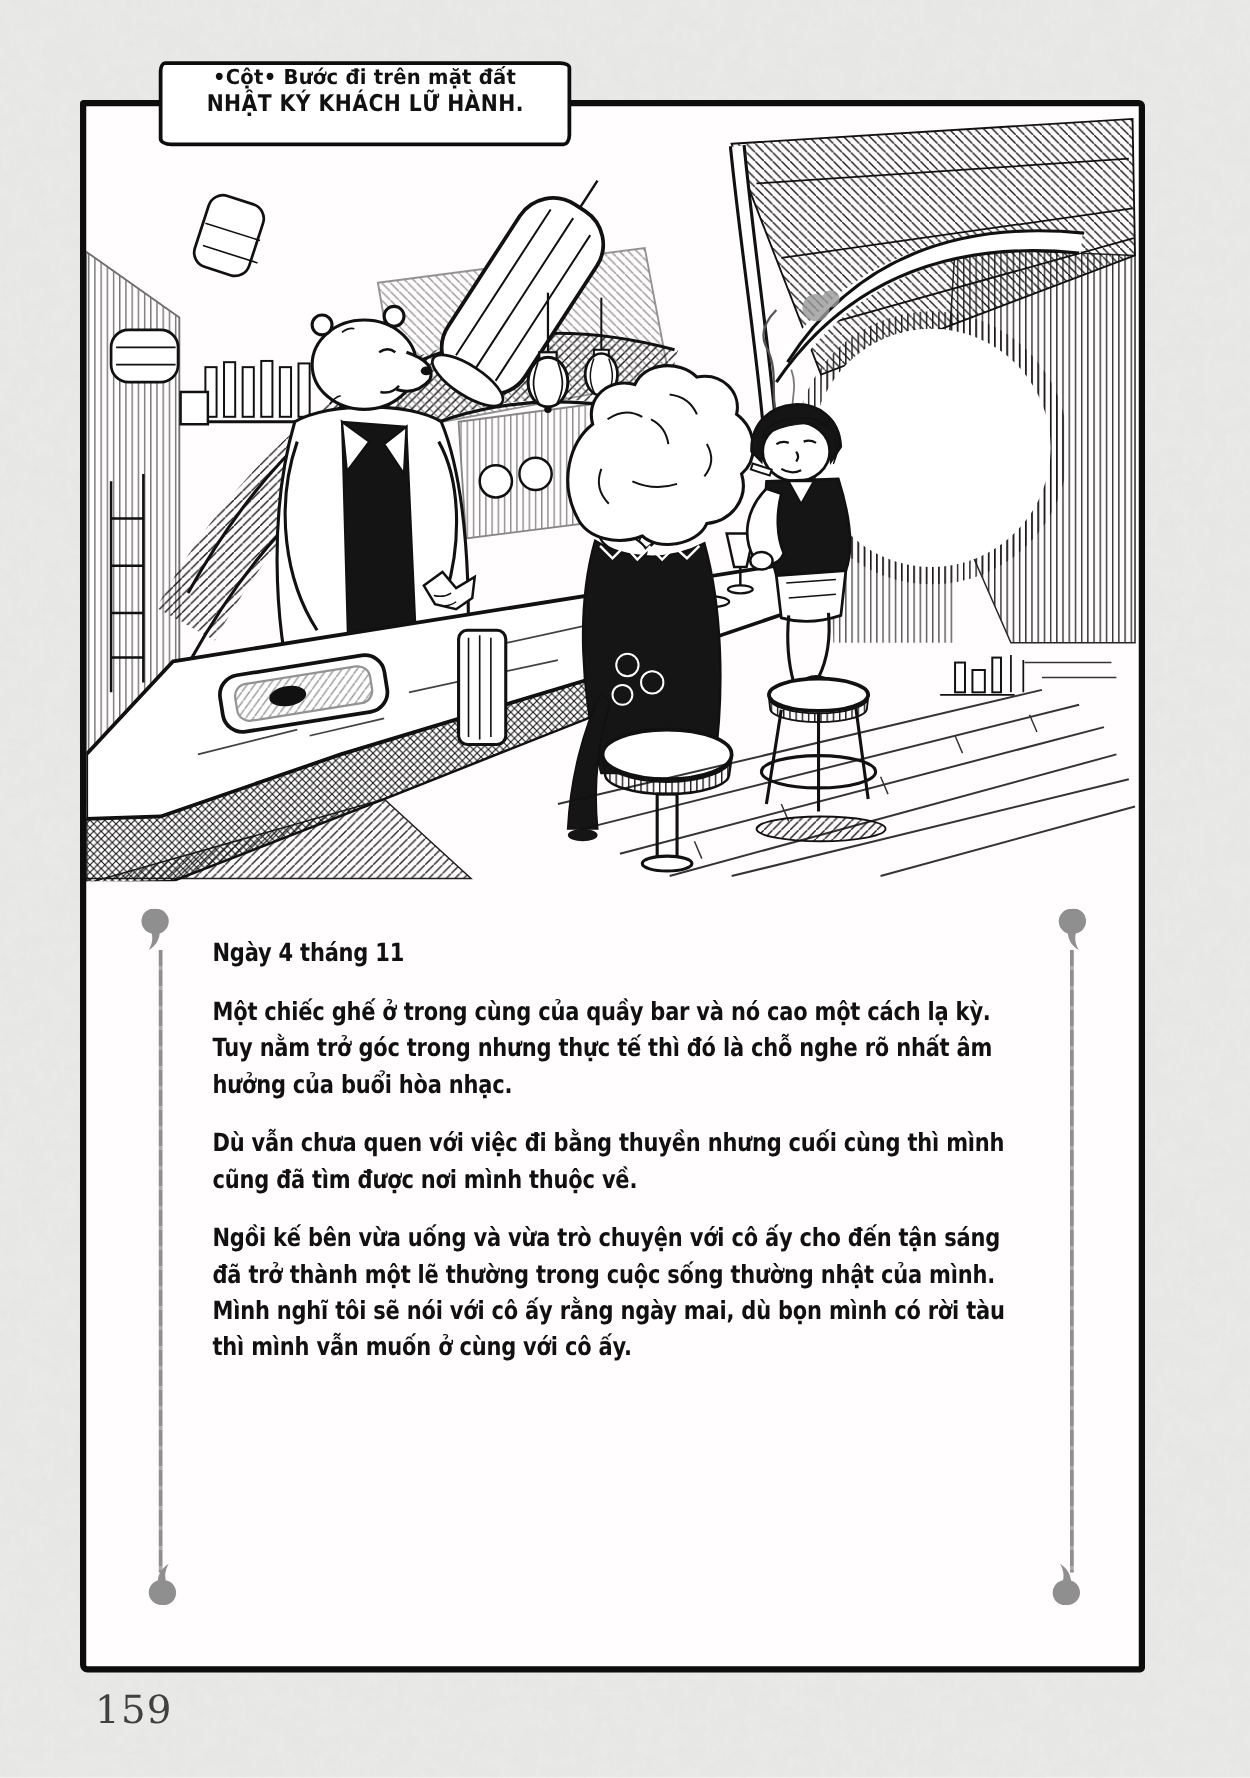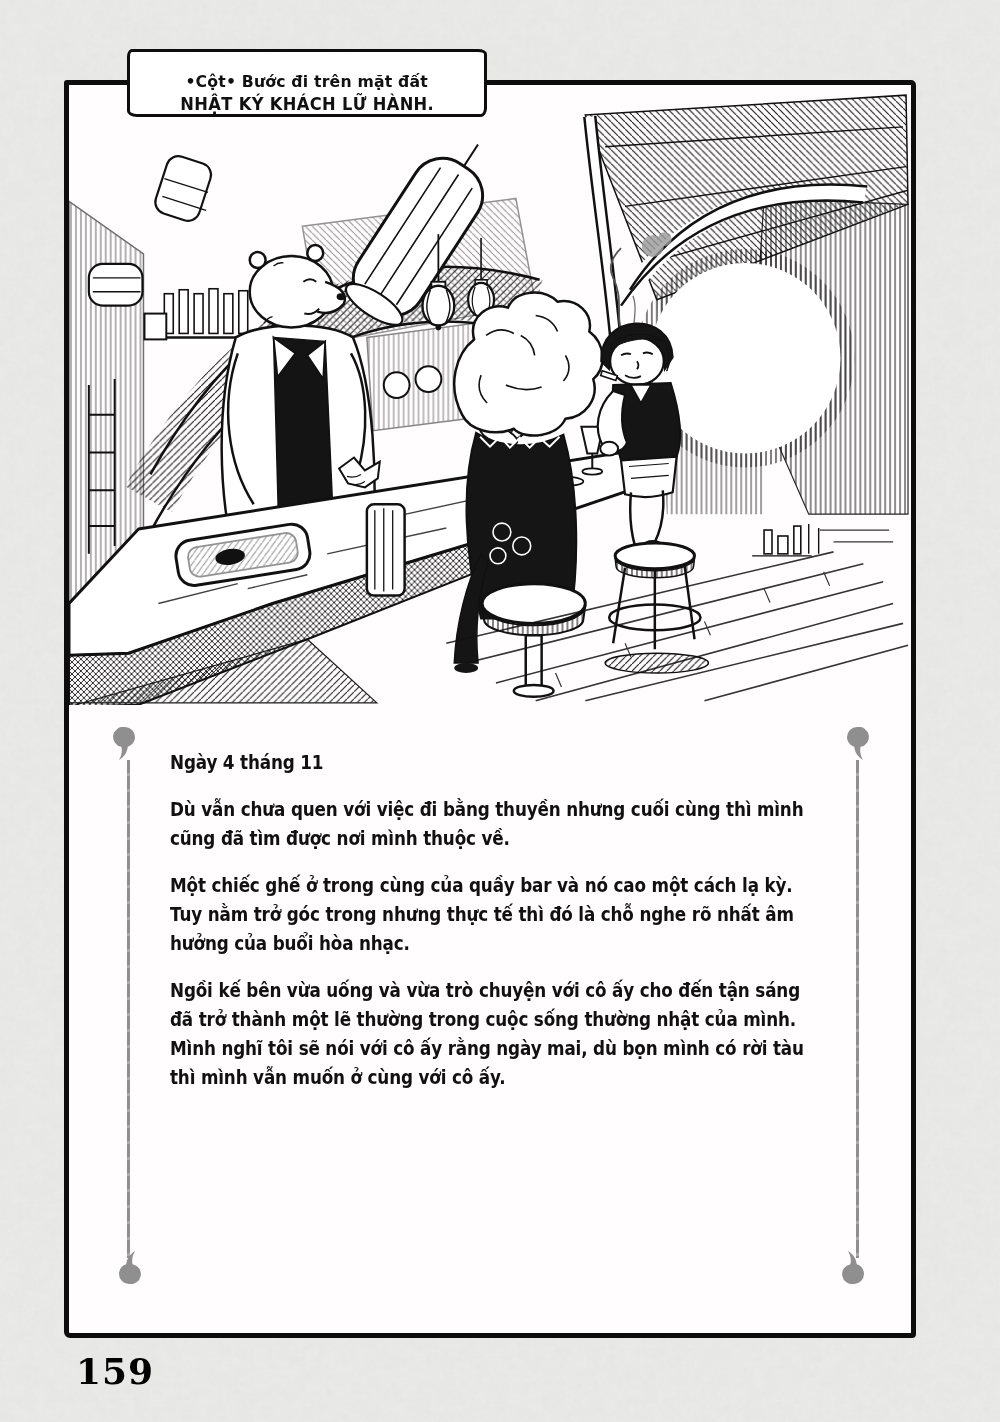--- a/index.html
+++ b/index.html
@@ -8,24 +8,24 @@
     background:#e9e9e7;
     font-family:"DejaVu Sans",sans-serif;color:#111;
   }
   .bg-texture{position:absolute;left:0;top:0;width:1000px;height:1422px;z-index:0;}
   .panel{
     position:absolute;left:64px;top:80px;width:852px;height:1258px;
     background:#fffdfd;border:5px solid #0d0d0d;box-sizing:border-box;
     border-radius:3px 5px 4px 6px;z-index:1;
   }
   .header-box{
-    position:absolute;left:127px;top:49px;width:360px;height:68px;
+    position:absolute;left:127px;top:49px;width:330px;height:68px;
     background:#ffffff;border:3.5px solid #0d0d0d;box-sizing:border-box;
     border-radius:5px 9px 6px 10px / 8px 5px 9px 6px;
-    display:flex;flex-direction:column;justify-content:flex-end;align-items:center;
+    display:flex;flex-direction:column;justify-content:flex-start;align-items:center;
     z-index:6;
   }
   .hl1{font-size:16.5px;font-weight:bold;letter-spacing:.2px;transform:scaleX(.95);white-space:nowrap;}
   .hl2{font-size:18.5px;font-weight:bold;letter-spacing:.4px;transform:scaleX(.88);white-space:nowrap;margin-top:2px;}
   .illustration{position:absolute;left:69px;top:85px;width:842px;height:620px;z-index:2;}
   .diary{position:absolute;left:170px;top:748px;width:680px;z-index:4;}
   .para{margin:0 0 18px 0;}
   .line{
     font-size:20px;line-height:29px;font-weight:bold;letter-spacing:-.2px;
     white-space:nowrap;transform:scaleX(.84);transform-origin:0 50%;
@@ -37,21 +37,21 @@
     background:repeating-linear-gradient(180deg,#8f8f8f 0 13px,#ababab 13px 16px);
   }
   .pin-line.left{left:127px;top:760px;height:498px;}
   .pin-line.right{left:856px;top:760px;height:498px;}
   .pin.tl{left:112px;top:727px;}
   .pin.tr{left:844px;top:727px;transform:scaleX(-1);}
   .pin.bl{left:116px;top:1250px;transform:rotate(180deg);}
   .pin.br{left:841px;top:1250px;transform:rotate(180deg) scaleX(-1);}
   .page-number{
     position:absolute;left:76px;top:1350px;z-index:2;
-    font-family:"DejaVu Serif",serif;font-size:36px;letter-spacing:1px;color:#000000;font-weight:bold;
+    font-family:"DejaVu Serif",serif;font-size:31px;letter-spacing:1px;color:#404040;
   }
 </style>
 </head>
 <body>
 
 <svg class="bg-texture" width="1000" height="1422">
   <defs>
     <filter id="crackle" x="0" y="0" width="100%" height="100%">
       <feTurbulence type="fractalNoise" baseFrequency="0.055" numOctaves="3" seed="7" stitchTiles="stitch"></feTurbulence>
       <feColorMatrix type="matrix" values="0 0 0 0 0.80  0 0 0 0 0.80  0 0 0 0 0.79  0 0 0 0.55 0"></feColorMatrix>
@@ -302,27 +302,27 @@
   </svg>
 <svg class="pin br" viewBox="0 0 26 34">
     <path d="M13 0a10 10 0 0 1 10 10c0 4.5-3 8.5-7.2 9.7C15 25.5 12.5 29.5 7 33c2.6-4.6 3.4-8.6 2.4-13.2A10 10 0 0 1 13 0Z"></path>
   </svg>
 
 <div class="diary">
   <div class="para">
     <div class="line">Ngày 4 tháng 11</div>
   </div>
   <div class="para">
-    <div class="line">Dù vẫn chưa quen với việc đi bằng thuyền nhưng cuối cùng thì mình</div>
-    <div class="line">cũng đã tìm được nơi mình thuộc về.</div>
-  </div>
-  <div class="para">
     <div class="line">Một chiếc ghế ở trong cùng của quầy bar và nó cao một cách lạ kỳ.</div>
     <div class="line">Tuy nằm trở góc trong nhưng thực tế thì đó là chỗ nghe rõ nhất âm</div>
     <div class="line">hưởng của buổi hòa nhạc.</div>
+  </div>
+  <div class="para">
+    <div class="line">Dù vẫn chưa quen với việc đi bằng thuyền nhưng cuối cùng thì mình</div>
+    <div class="line">cũng đã tìm được nơi mình thuộc về.</div>
   </div>
   <div class="para">
     <div class="line">Ngồi kế bên vừa uống và vừa trò chuyện với cô ấy cho đến tận sáng</div>
     <div class="line">đã trở thành một lẽ thường trong cuộc sống thường nhật của mình.</div>
     <div class="line">Mình nghĩ tôi sẽ nói với cô ấy rằng ngày mai, dù bọn mình có rời tàu</div>
     <div class="line">thì mình vẫn muốn ở cùng với cô ấy.</div>
   </div>
 </div>
 
 <div class="page-number">159</div>

